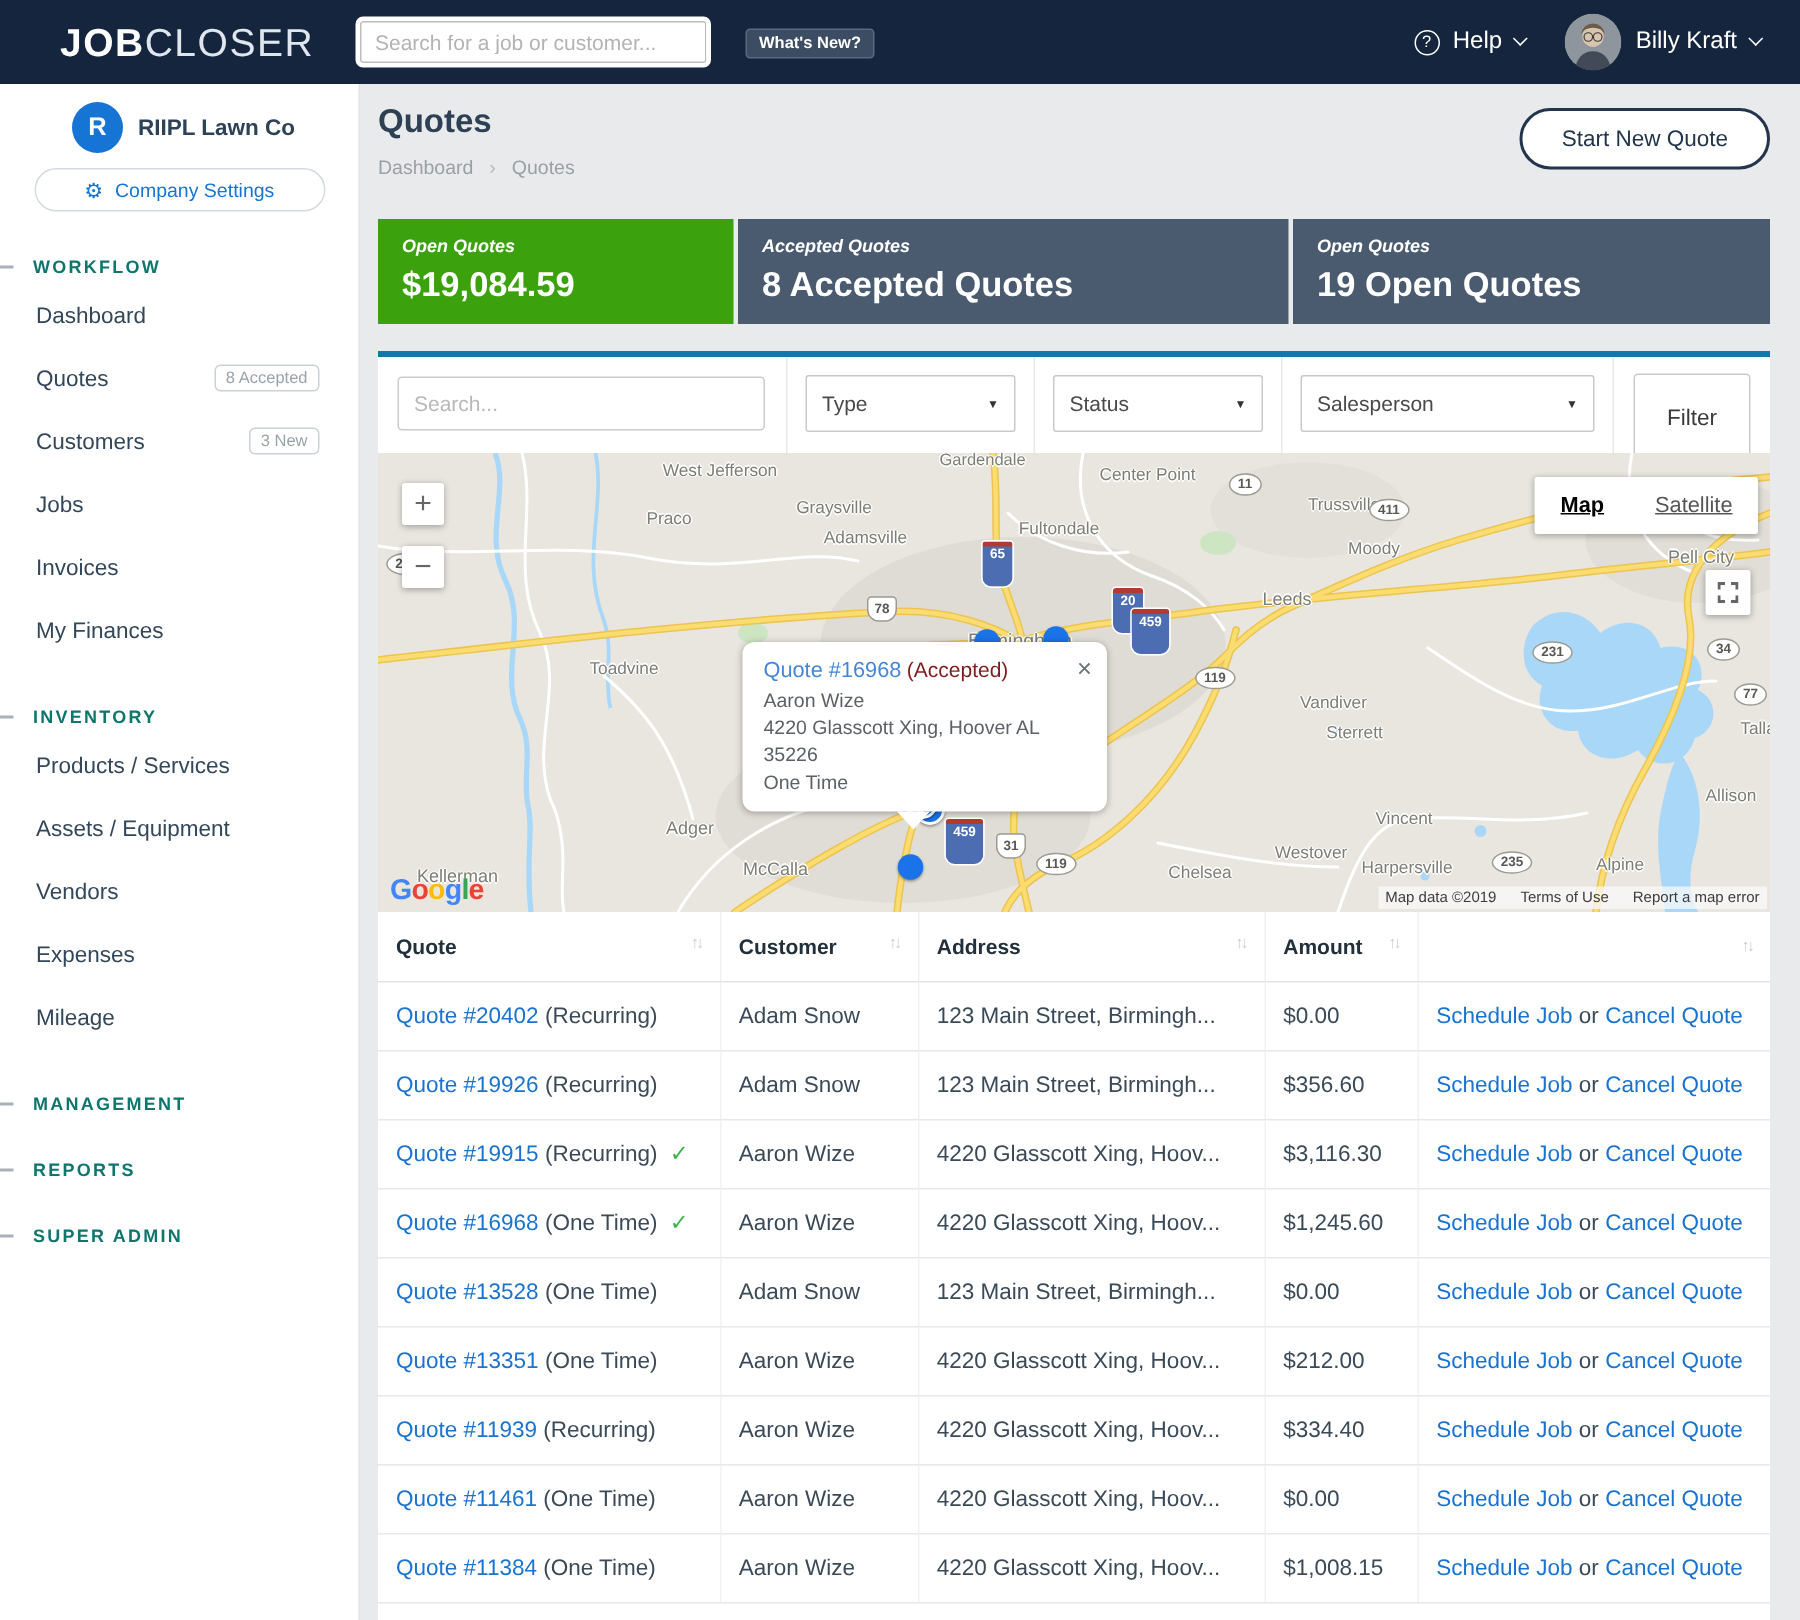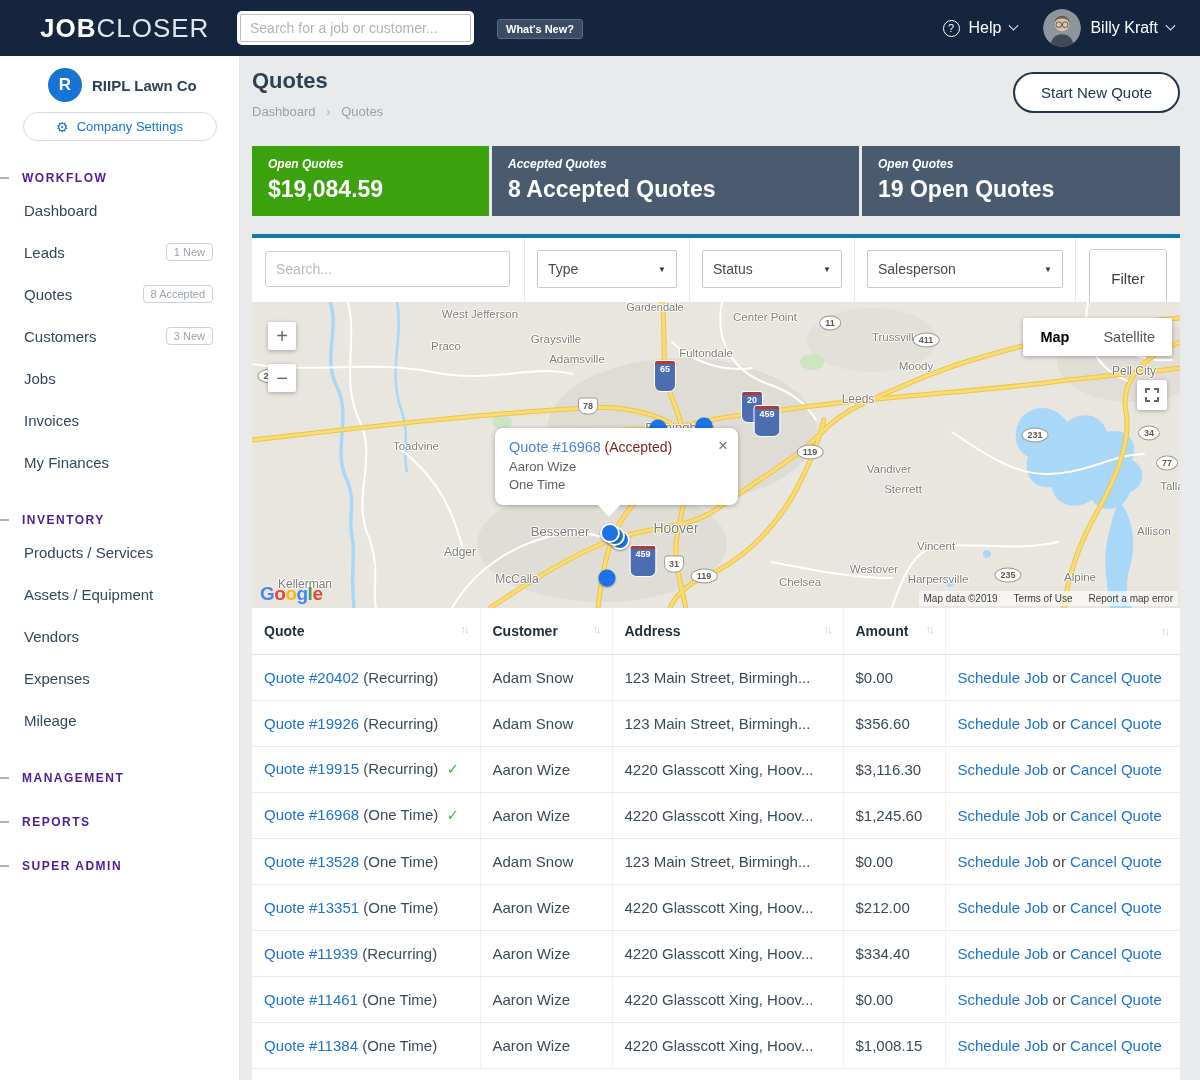--- a/index.html
+++ b/index.html
@@ -30,21 +30,21 @@
   .sidebar { position:absolute; left:0; top:56px; width:240px; bottom:0; background:#fff; border-right:1px solid #e3e3e3; z-index:20; }
   .company { display:flex; align-items:center; gap:10px; margin:12px 0 0 48px; height:34px; }
   .company-logo { width:34px; height:34px; border-radius:50%; background:#1574d4; color:#fff; font-weight:bold;
     font-size:17px; display:flex; align-items:center; justify-content:center; flex:none; }
   .company-name { color:#2d4257; font-size:15px; font-weight:bold; }
   .pill { display:flex; align-items:center; justify-content:center; gap:8px; width:194px; height:29px; margin:0 auto;
     border-radius:15px; font-size:13px; cursor:pointer; }
   .pill.locations { margin-top:12px; background:#e9ecef; border:1px solid #e2e5e9; color:#33475b; }
   .pill.settings  { margin-top:10px; background:#fff; border:1px solid #d4dae0; color:#1574d4; }
   .gear { font-size:14px; line-height:1; }
-  .nav-section { position:relative; margin:30px 0 4px 22px; font-size:12px; font-weight:bold; letter-spacing:1.5px; color:#4c1d95; }
+  .nav-section { position:relative; margin:30px 0 4px 22px; font-size:12px; font-weight:bold; letter-spacing:1.5px; color:#0f766e; }
   .nav-section::before { content:""; position:absolute; left:-22px; top:6px; width:9px; height:2px; background:#a9b0ba; }
   .nav-item { height:42px; display:flex; align-items:center; justify-content:space-between; margin:0 26px 0 24px;
     font-size:15px; color:#33475b; cursor:pointer; }
   .nav-badge { border:1px solid #ccd1d6; color:#9aa2ab; font-size:11px; padding:2px 7px; border-radius:4px; }
 
   
   .main { position:absolute; left:240px; top:56px; right:0; bottom:0; background:#e9eaeb; overflow:hidden; }
   .page-title { position:absolute; left:12px; top:12px; font-size:22px; font-weight:bold; color:#2e4154; }
   .breadcrumb { position:absolute; left:12px; top:48px; font-size:13px; color:#9aa0a6; }
   .breadcrumb a { color:#9aa0a6; }
@@ -80,21 +80,21 @@
   .sh { position:absolute; transform:translate(-50%,-50%); font-size:9px; font-weight:bold; line-height:1; z-index:2; }
   .sh.i    { background:linear-gradient(#b23a2e 0 3.5px,#4d6db3 3.5px); color:#fff; padding:4px 5px 17px; border-radius:3px 3px 7px 7px; border:1px solid #fff; }
   .sh.us   { background:#fff; color:#5a5a55; border:1px solid #9b9b93; padding:3px 4px; border-radius:3px 3px 8px 8px; }
   .sh.oval { background:#fff; color:#5a5a55; border:1px solid #9b9b93; padding:2px 5px; border-radius:50%; }
   .marker { position:absolute; width:17px; height:17px; border-radius:50%; background:#1a73e8; transform:translate(-50%,-50%);
     box-shadow:0 1px 2px rgba(0,0,0,.4); z-index:3; cursor:pointer; }
   .marker.ring { border:2px solid #fff; width:20px; height:20px; }
   .zbox { position:absolute; left:16px; width:28px; height:28px; background:#fff; border-radius:2px; z-index:5; cursor:pointer;
     box-shadow:0 1px 4px rgba(0,0,0,.3); color:#666; font-size:20px; display:flex; align-items:center; justify-content:center; }
   .maptype { position:absolute; right:8px; top:16px; display:flex; z-index:5; box-shadow:0 1px 4px rgba(0,0,0,.3); border-radius:2px; overflow:hidden; }
-  .mt-btn { height:38px; padding:16px 17px; background:#fff; display:flex; align-items:center; font-size:14.5px; color:#565656; cursor:pointer; border:none; }
+  .mt-btn { height:38px; padding:16px 17px; background:#fff; display:flex; align-items:center; font-size:14.5px; color:#565656; cursor:pointer; border:none;text-decoration:underline; }
   .mt-btn.active { font-weight:bold; color:#000; }
   .fullscreen { position:absolute; right:13px; top:78px; width:30px; height:30px; background:#fff; border-radius:2px; z-index:5;
     box-shadow:0 1px 4px rgba(0,0,0,.3); display:flex; align-items:center; justify-content:center; cursor:pointer; }
   .infowindow { position:absolute; left:243px; top:126px; width:243px; background:#fff; border-radius:8px; z-index:6;
     box-shadow:0 1px 5px rgba(0,0,0,.3); padding:9px 14px 10px; font-size:13px; color:#5c6167; line-height:1.42; }
   .iw-title a { color:#4486d9; font-size:14.5px; }
   .iw-status { color:#7f1d1d; font-size:14px; }
   .iw-close { position:absolute; right:10px; top:6px; color:#6d7276; font-size:17px; cursor:pointer; }
   .iw-arrow { position:absolute; left:103px; top:100%; width:0; height:0; border:11px solid transparent; border-top:12px solid #fff; border-bottom:0; }
   .google-logo { position:absolute; left:8px; bottom:3px; font-size:19px; font-weight:bold; letter-spacing:-.5px; z-index:4; }
@@ -151,24 +151,20 @@
     <span class="company-name">RIIPL Lawn Co</span>
   </div>
   <div class="pill settings">
     <span class="gear">⚙</span>
     <span>Company Settings</span>
   </div>
   <nav id="sidebar-nav">
       <div class="nav-section">WORKFLOW</div>
       <div class="nav-item">
         <span class="nav-label">Dashboard</span>
-      </div>
-      <div class="nav-item">
-        <span class="nav-label">Leads</span>
-        <span class="nav-badge">1 New</span>
       </div>
       <div class="nav-item">
         <span class="nav-label">Quotes</span>
         <span class="nav-badge">8 Accepted</span>
       </div>
       <div class="nav-item">
         <span class="nav-label">Customers</span>
         <span class="nav-badge">3 New</span>
       </div>
       <div class="nav-item">
@@ -380,20 +376,21 @@
         </svg>
       </div>
 
       <div class="infowindow">
         <span class="iw-close">×</span>
         <div class="iw-title">
           <a>Quote #16968</a>
           <span class="iw-status">(Accepted)</span>
         </div>
         <div>Aaron Wize</div>
+        <div>4220 Glasscott Xing, Hoover AL 35226</div>
         <div>One Time</div>
         <span class="iw-arrow"></span>
       </div>
 
       <div class="google-logo" id="google-logo"><span style="color: rgb(66, 133, 244);">G</span><span style="color: rgb(234, 67, 53);">o</span><span style="color: rgb(251, 188, 5);">o</span><span style="color: rgb(66, 133, 244);">g</span><span style="color: rgb(52, 168, 83);">l</span><span style="color: rgb(234, 67, 53);">e</span></div>
       <div class="attribution">
         <span>Map data ©2019</span>
         <span>Terms of Use</span>
         <span>Report a map error</span>
       </div>

